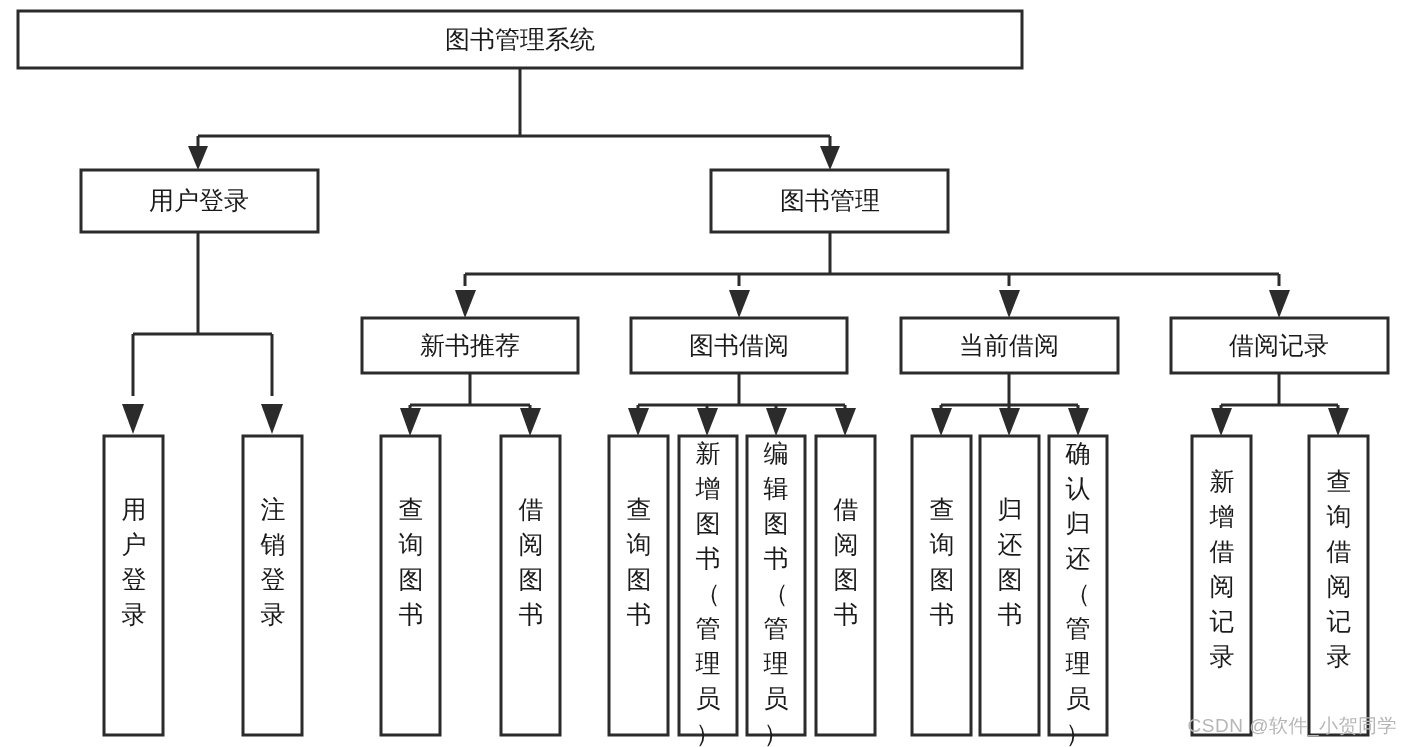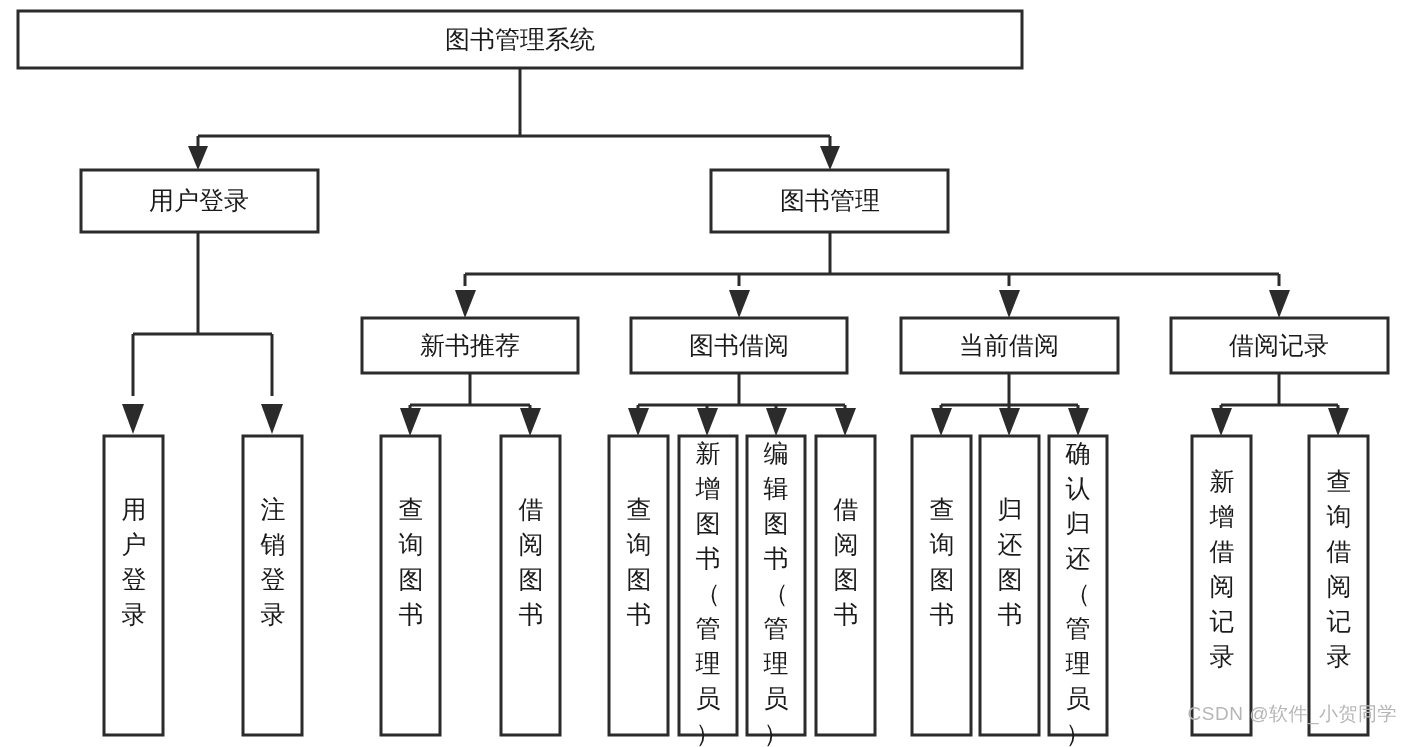--- a/index.html
+++ b/index.html
@@ -51,21 +51,21 @@
   }
   .node-label-vertical {
     fill: #1a1a1a;
     font-family: "Liberation Sans", "DejaVu Sans", sans-serif;
     font-size: 25px;
     text-anchor: middle;
   }
   .watermark-text {
     position: absolute;
     right: 8px;
-    bottom: 20px;
+    bottom: 8px;
     font-family: "Liberation Sans", "DejaVu Sans", sans-serif;
     font-size: 19px;
     color: #b6b6b6;
     white-space: nowrap;
     letter-spacing: 0.5px;
     user-select: none;
   }
 </style>
 </head>
 <body>

